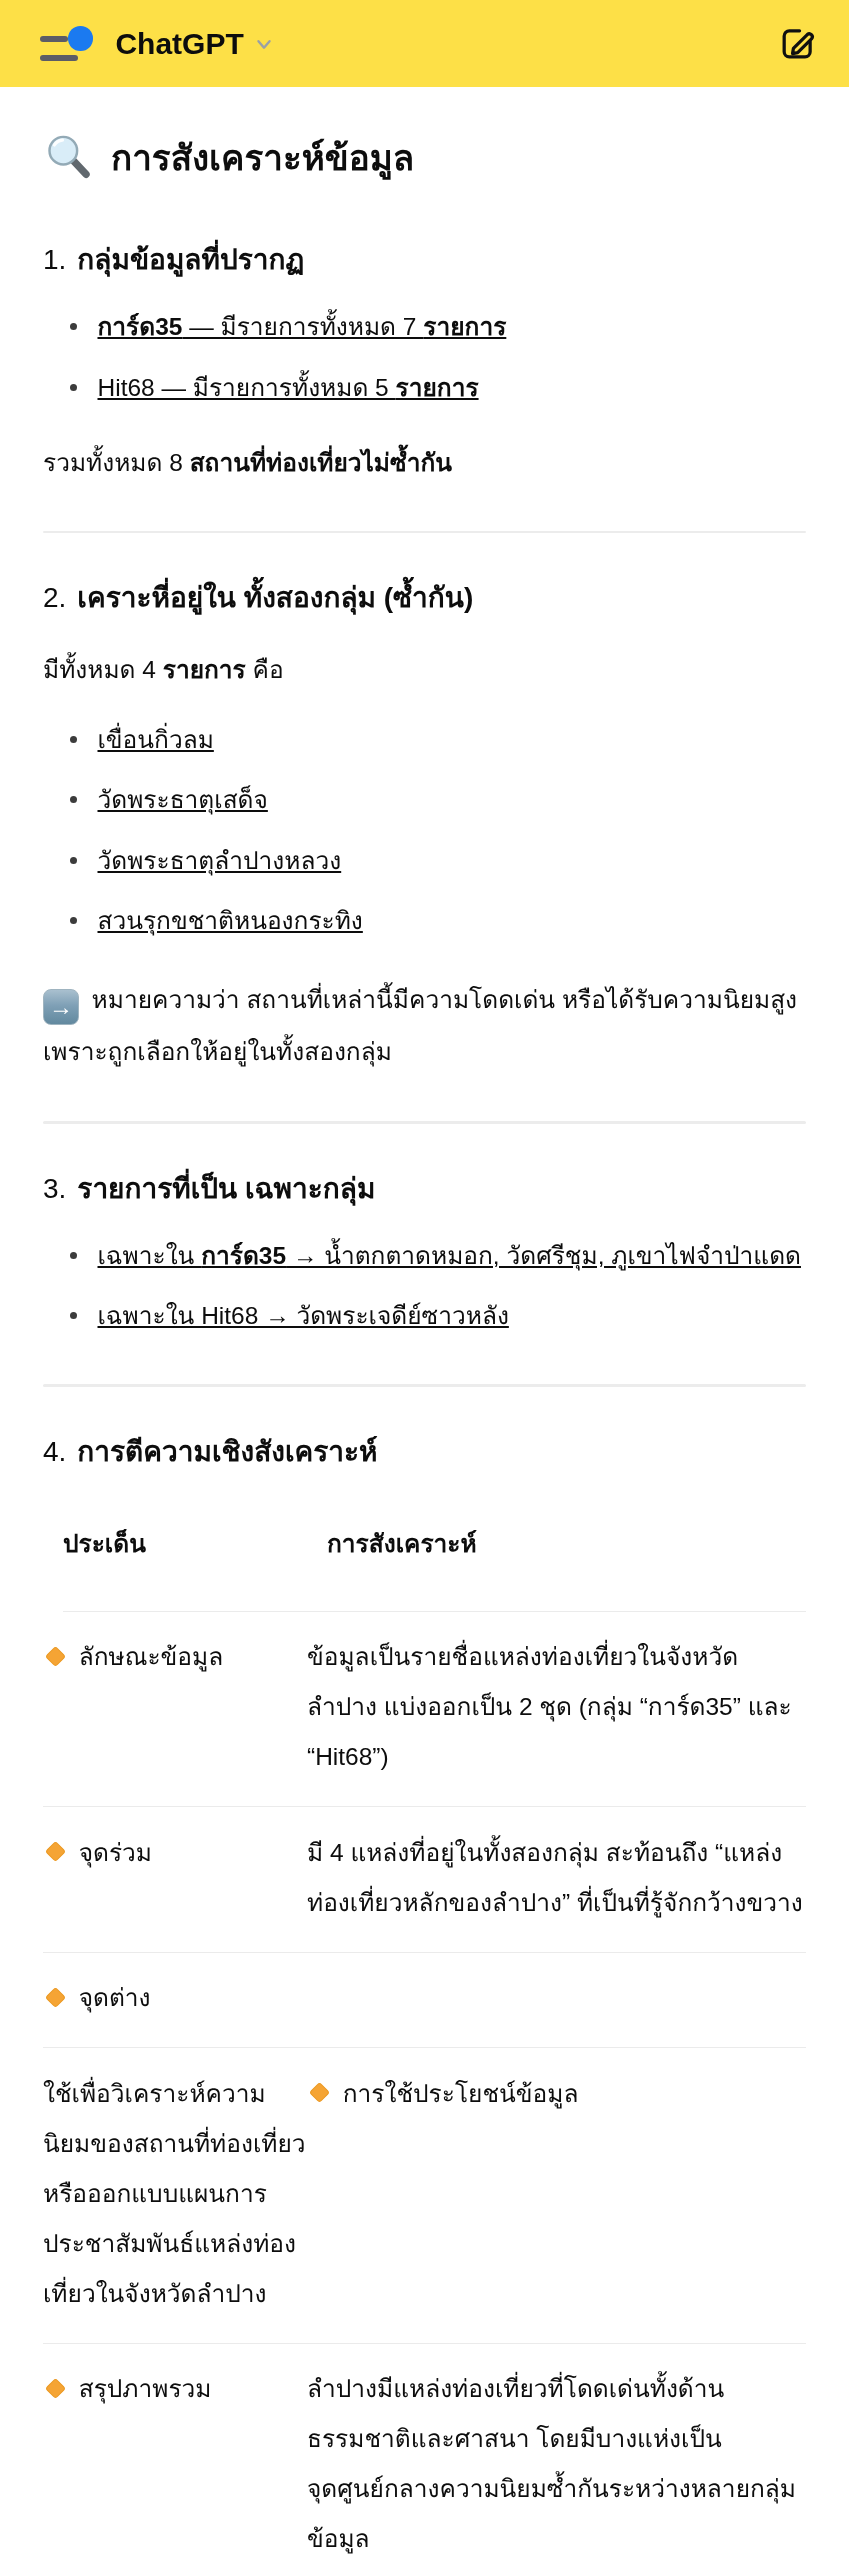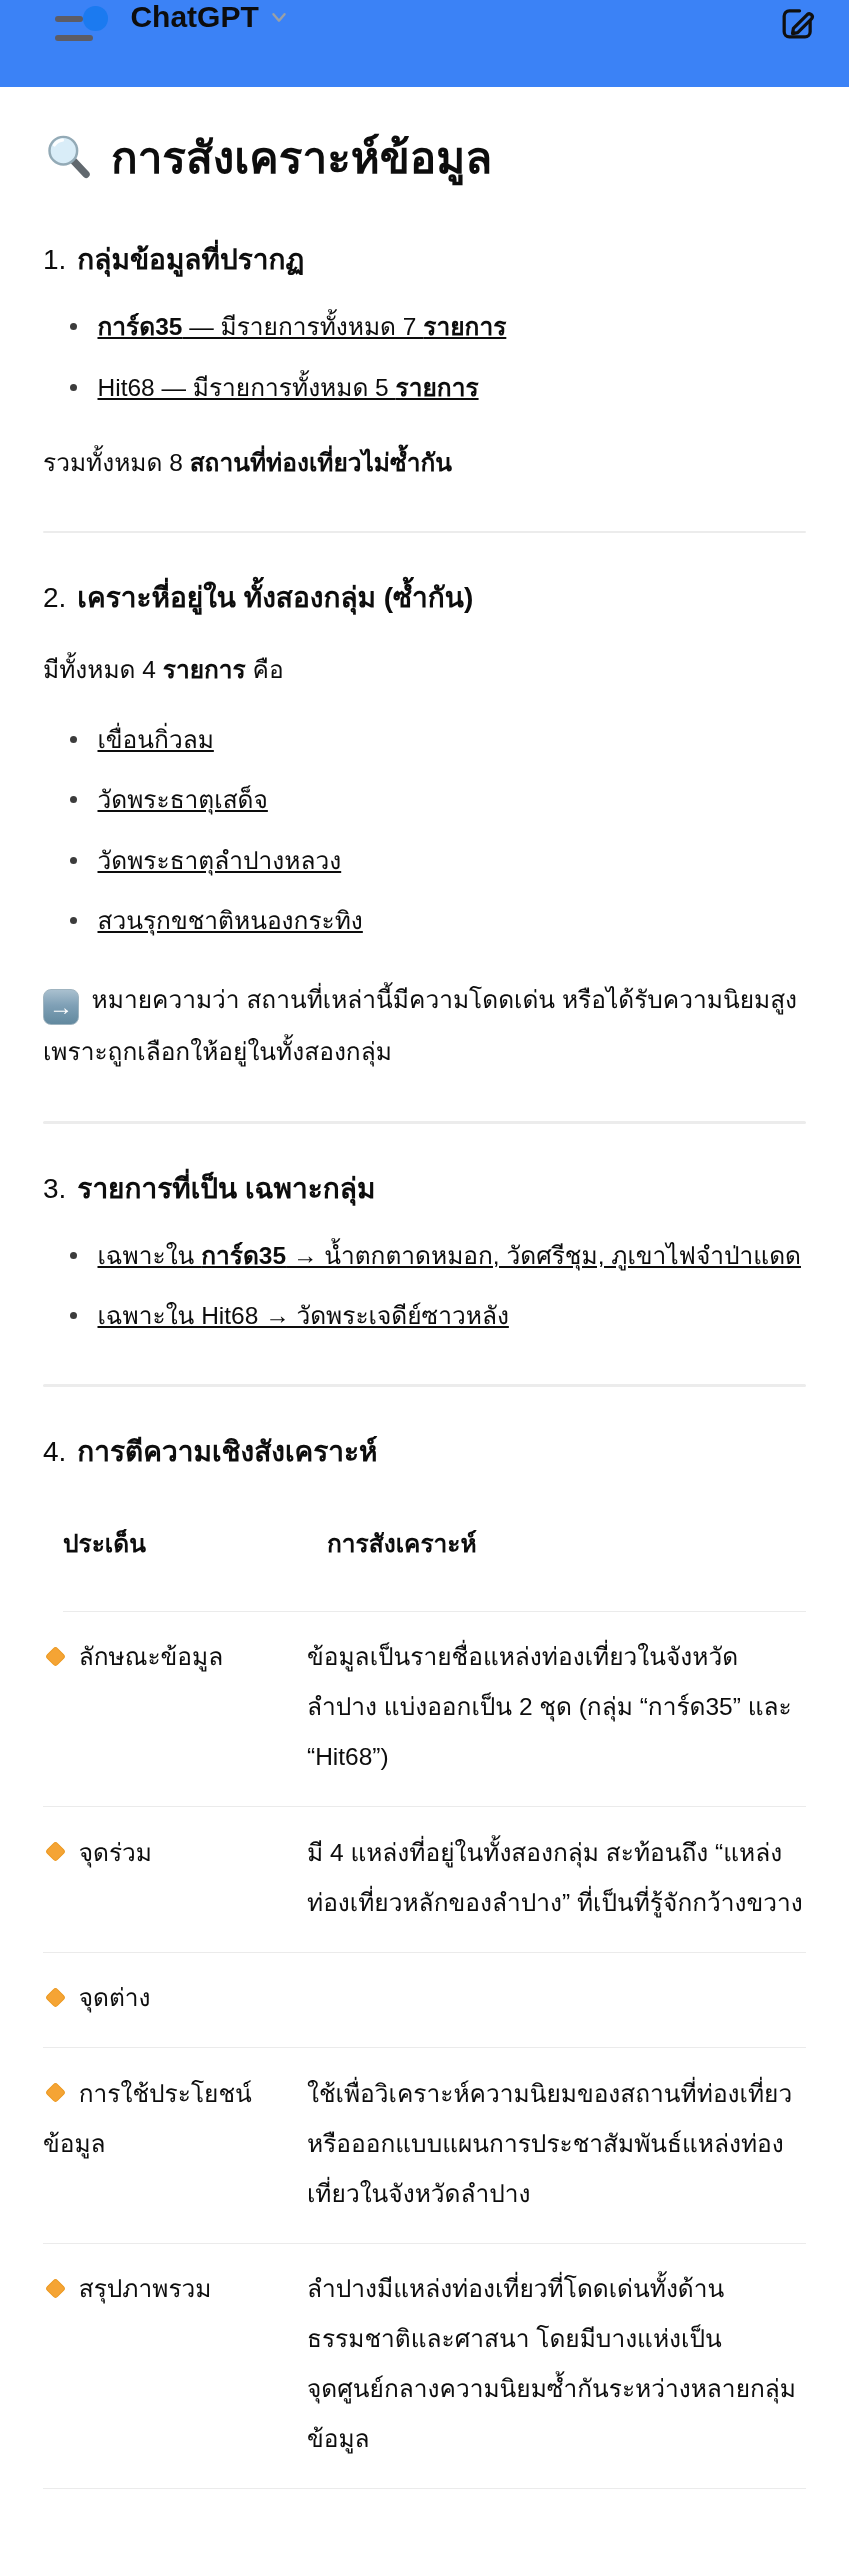--- a/index.html
+++ b/index.html
@@ -1,33 +1,33 @@
 <!DOCTYPE html>
 <html style="font-size:12.6px"><head>
 <meta charset="utf-8">
 <style>
   * { margin:0; padding:0; box-sizing:border-box; }
   html,body { width:849px; height:2576px; background:#ffffff; overflow:hidden; }
   body { font-family:"Liberation Sans","DejaVu Sans",sans-serif; color:#0d0d0d; }
 
   
-  .topbar { height:87px; display:flex; align-items:flex-start; padding:0 28px 0 47px; background:#3b82f6; }
+  .topbar { height:87px; display:flex; align-items:center; padding:0 28px 0 32px; background:#fde047; }
   .sidebar-btn { width:66px; height:47px; position:relative; border:none; background:transparent; cursor:pointer; }
   .sb-bar1 { position:absolute; left:8px; top:16px;  width:28px; height:5.5px; background:#5c5c66; border-radius:3.2px; }
   .sb-bar2 { position:absolute; left:8px; top:35px;  width:38px; height:5.5px; background:#5c5c66; border-radius:3.2px; }
   .sb-dot  { position:absolute; left:36px; top:6.3px; width:24.5px; height:24.5px; background:#1b7af0; border-radius:50%; }
   .model-sel { display:flex; align-items:center; gap:8px; margin-left:17.4px; background:transparent; border:none; cursor:pointer; }
   .model-name { font-size:30px; font-weight:600; color:#0d0d0d; }
   .spacer { flex:1; }
   .compose-btn { background:transparent; border:none; cursor:pointer; width:47px; height:47px; display:flex; align-items:center; justify-content:center; }
 
   
   .main { padding:0 43px; }
 
-  .page-title { display:flex; align-items:center; gap:16px; margin-top:39px; font-size:44px; font-weight:700; line-height:63px; }
+  .page-title { display:flex; align-items:center; gap:16px; margin-top:39px; font-size:35px; font-weight:700; line-height:63px; }
 
   .sec-head { display:flex; gap:11px; font-size:28px; line-height:44px; margin-top:49px; }
   .sec-head .num { font-weight:400; }
   .sec-head .ttl { font-weight:700; }
   .after-hr { margin-top:0; }
 
   .para { font-size:24.5px; line-height:51px; margin-top:24px; }
   .blist { list-style:none; margin-top:19px;text-decoration:underline; }
   .blist li { display:flex; margin-bottom:9.5px; font-size:24.5px; line-height:51px; }
   .blist li:last-child { margin-bottom:0; }
@@ -168,22 +168,22 @@
       <div class="cell analysis-cell">ข้อมูลเป็นรายชื่อแหล่งท่องเที่ยวในจังหวัดลำปาง แบ่งออกเป็น 2 ชุด (กลุ่ม “การ์ด35” และ “Hit68”)</div>
     </div>
     <div class="trow">
       <div class="cell topic-cell"><span class="diamond"></span><span>จุดร่วม</span></div>
       <div class="cell analysis-cell">มี 4 แหล่งที่อยู่ในทั้งสองกลุ่ม สะท้อนถึง “แหล่งท่องเที่ยวหลักของลำปาง” ที่เป็นที่รู้จักกว้างขวาง</div>
     </div>
     <div class="trow">
       <div class="cell topic-cell"><span class="diamond"></span><span>จุดต่าง</span></div>
     </div>
     <div class="trow">
+      <div class="cell analysis-cell">ใช้เพื่อวิเคราะห์ความนิยมของสถานที่ท่องเที่ยว หรือออกแบบแผนการประชาสัมพันธ์แหล่งท่องเที่ยวในจังหวัดลำปาง</div>
       <div class="cell topic-cell"><span class="diamond"></span><span>การใช้ประโยชน์ข้อมูล</span></div>
-      <div class="cell analysis-cell">ใช้เพื่อวิเคราะห์ความนิยมของสถานที่ท่องเที่ยว หรือออกแบบแผนการประชาสัมพันธ์แหล่งท่องเที่ยวในจังหวัดลำปาง</div>
     </div>
     <div class="trow">
       <div class="cell topic-cell"><span class="diamond"></span><span>สรุปภาพรวม</span></div>
       <div class="cell analysis-cell">ลำปางมีแหล่งท่องเที่ยวที่โดดเด่นทั้งด้านธรรมชาติและศาสนา โดยมีบางแห่งเป็นจุดศูนย์กลางความนิยมซ้ำกันระหว่างหลายกลุ่มข้อมูล</div>
     </div>
   </div>
 
 </main>
 
 

